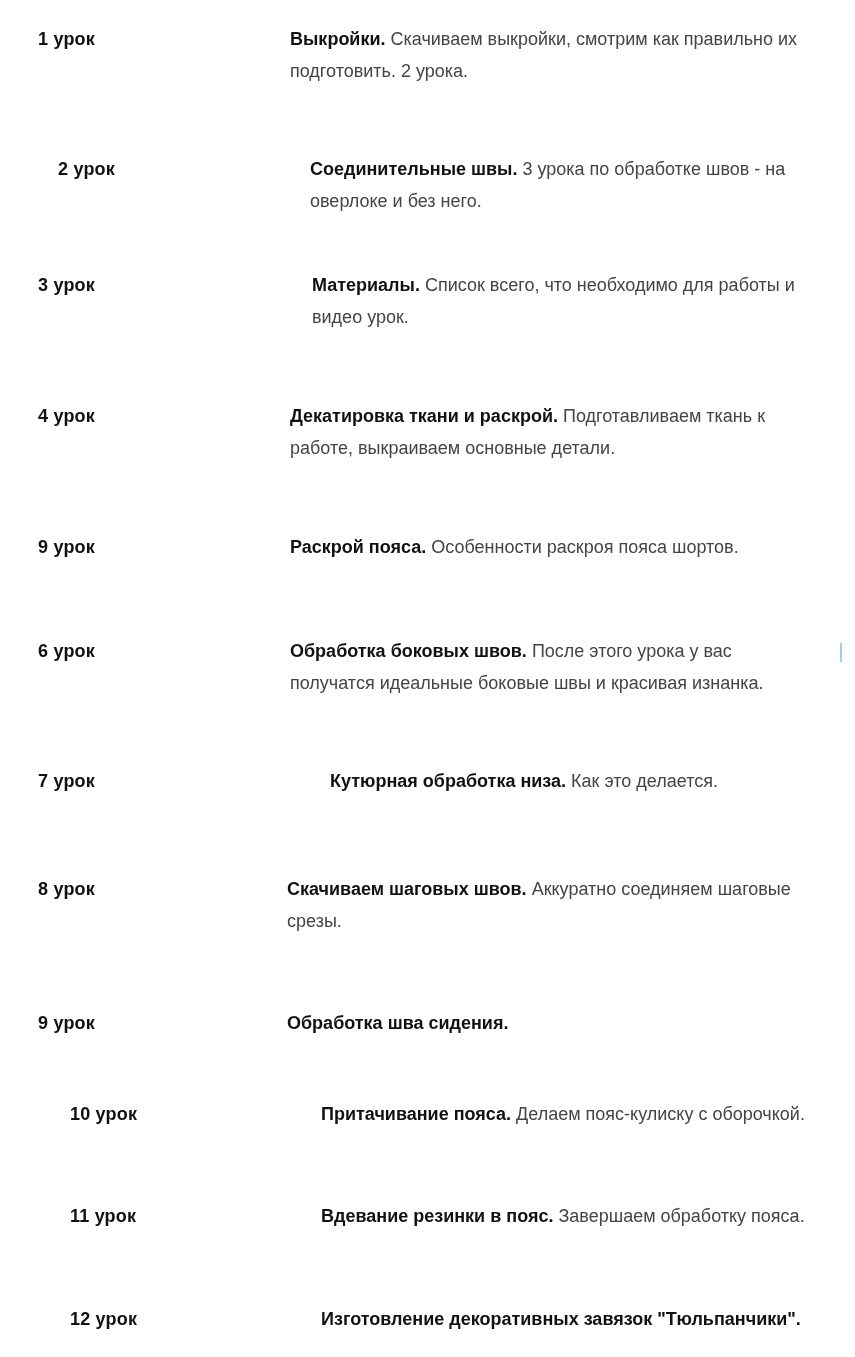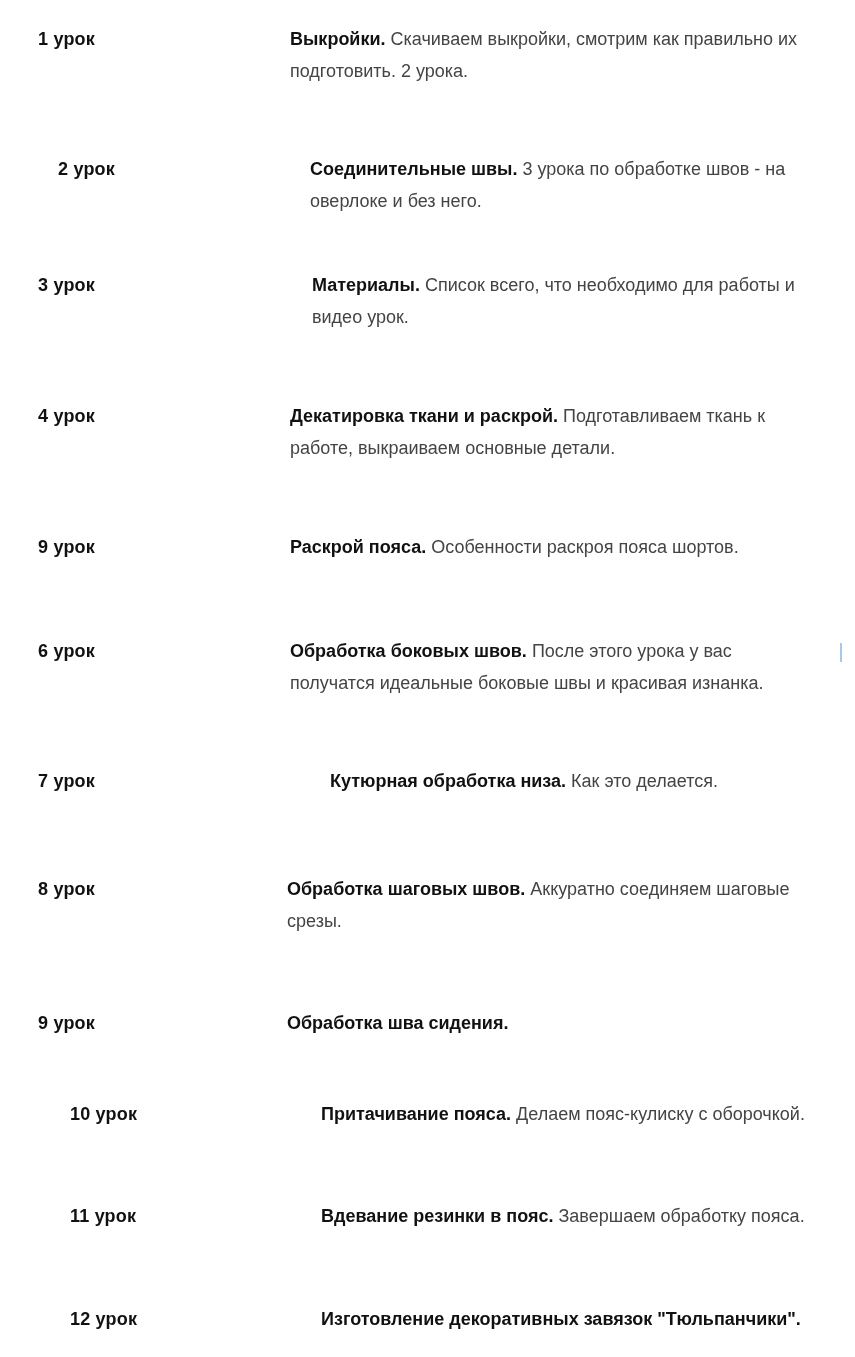--- a/index.html
+++ b/index.html
@@ -111,21 +111,21 @@
     <p class="cell-desc"><b class="lesson-title">Обработка боковых швов.</b> <span class="lesson-text">После этого урока у вас получатся идеальные боковые швы и красивая изнанка.</span></p>
   </div>
 
   <div class="lesson-row g1">
     <div class="cell-num">7 урок</div>
     <p class="cell-desc"><b class="lesson-title">Кутюрная обработка низа.</b> <span class="lesson-text">Как это делается.</span></p>
   </div>
 
   <div class="lesson-row g2">
     <div class="cell-num">8 урок</div>
-    <p class="cell-desc"><b class="lesson-title">Обработка шаговых швов.</b> <span class="lesson-text">Аккуратно соединяем шаговые срезы.</span></p>
+    <p class="cell-desc"><b class="lesson-title">Скачиваем шаговых швов.</b> <span class="lesson-text">Аккуратно соединяем шаговые срезы.</span></p>
   </div>
 
   <div class="lesson-row g2">
     <div class="cell-num">9 урок</div>
     <p class="cell-desc"><b class="lesson-title">Обработка шва сидения.</b> <span class="lesson-text"></span></p>
   </div>
 
   <div class="lesson-row g3">
     <div class="cell-num">10 урок</div>
     <p class="cell-desc"><b class="lesson-title">Притачивание пояса.</b> <span class="lesson-text">Делаем пояс-кулиску с оборочкой.</span></p>

